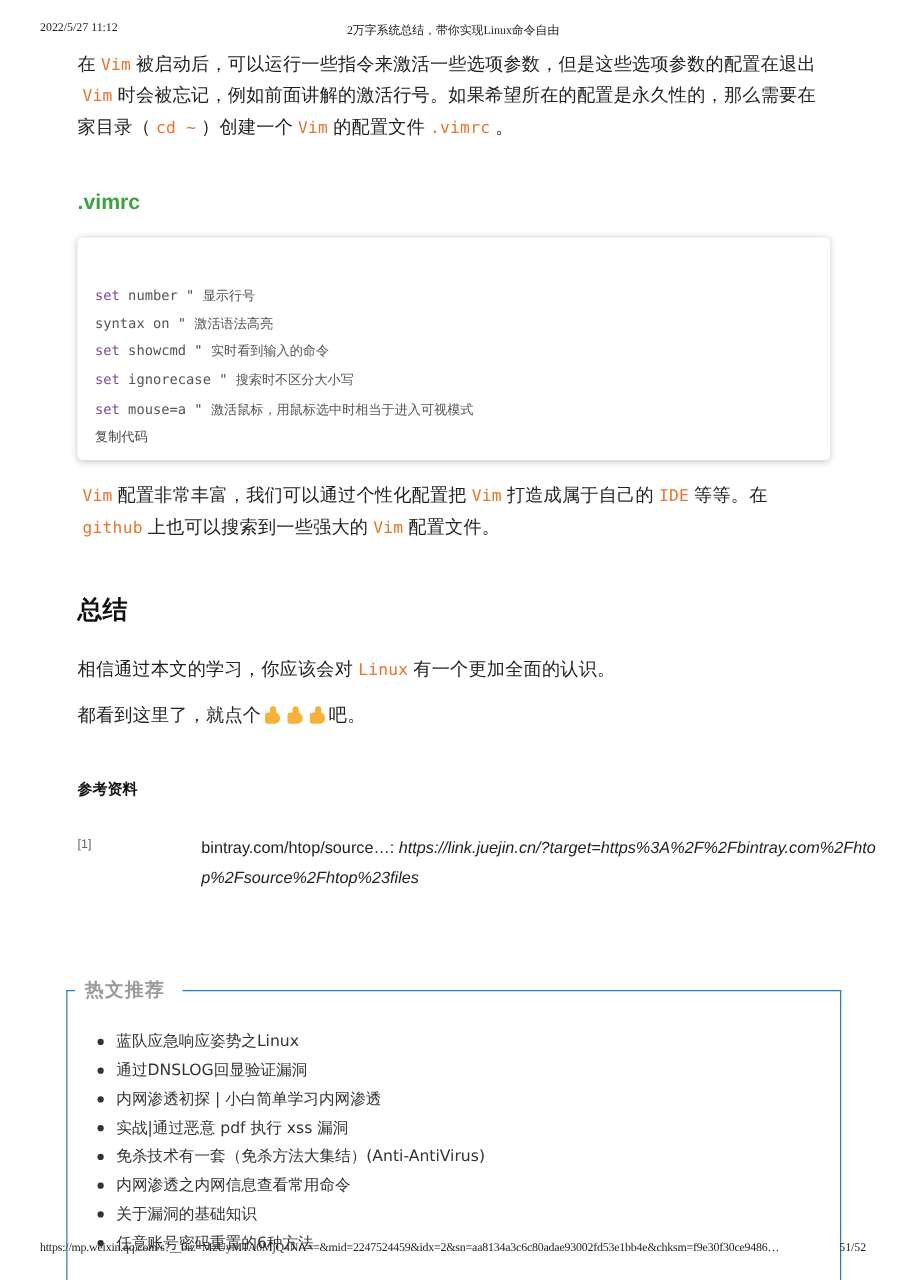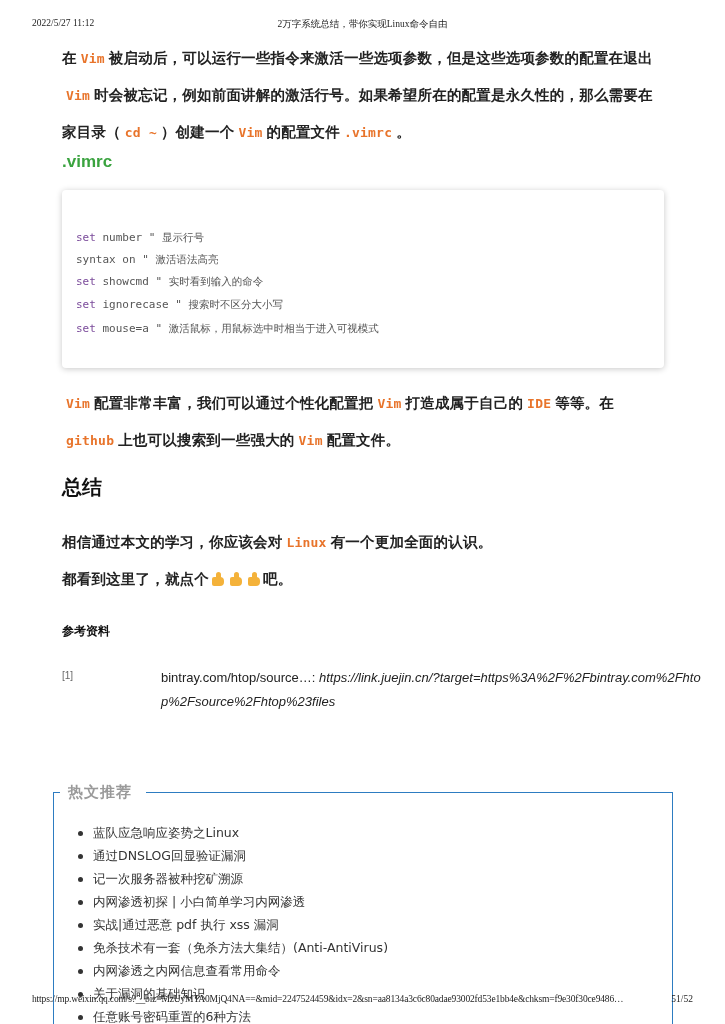--- a/index.html
+++ b/index.html
@@ -16,21 +16,21 @@
   .print-footer {
     position: absolute; top: 994px; left: 0; width: 725px; height: 14px;
     font-family: "Liberation Serif", "DejaVu Serif", serif; font-size: 9.5px; color: #222; text-decoration: underline;
   }
   .print-footer .url { position: absolute; left: 32px; top: 0; white-space: nowrap; letter-spacing: -0.15px; }
   .print-footer .page { position: absolute; right: 32px; top: 0; }
 
   .content { position: absolute; left: 62px; top: 40px; width: 602px; }
 
   .para {
-    font-size: 14.5px; line-height: 36px; color: #222; letter-spacing: 0.2px; font-weight: bold;
+    font-size: 14.5px; line-height: 24px; color: #222; letter-spacing: 0.2px;
   }
   .code-inline {
     font-family: "DejaVu Sans Mono", "Liberation Mono", monospace;
     color: #e8742b; font-size: 13px; padding: 0 4px;
   }
 
   .p1 { position: absolute; top: 0; left: 0; width: 602px; }
 
   .h3-green {
     position: absolute; top: 112px; left: 0;
@@ -99,20 +99,21 @@
   <p class="para p1"><span>在</span><span class="code-inline">Vim</span><span>被启动后，可以运行一些指令来激活一些选项参数，但是这些选项参数的配置在退出</span><span class="code-inline">Vim</span><span>时会被忘记，例如前面讲解的激活行号。如果希望所在的配置是永久性的，那么需要在家目录（</span><span class="code-inline">cd ~</span><span>）创建一个</span><span class="code-inline">Vim</span><span>的配置文件</span><span class="code-inline">.vimrc</span><span>。</span></p>
 
   <h3 class="h3-green">.vimrc</h3>
 
   <div class="code-block">
     <div class="code-line"><span class="kw">set</span><span> number " </span><span class="cm">显示行号</span></div>
     <div class="code-line"><span class="kw"></span><span>syntax on " </span><span class="cm">激活语法高亮</span></div>
     <div class="code-line"><span class="kw">set</span><span> showcmd " </span><span class="cm">实时看到输入的命令</span></div>
     <div class="code-line" style="height:24px;line-height:24px;"><span class="kw">set</span><span> ignorecase " </span><span class="cm">搜索时不区分大小写</span></div>
     <div class="code-line" style="height:24px;line-height:24px;"><span class="kw">set</span><span> mouse=a " </span><span class="cm">激活鼠标，用鼠标选中时相当于进入可视模式</span></div>
+    <div class="copy-code">复制代码</div>
   </div>
 
   <p class="para p2"><span class="code-inline">Vim</span><span>配置非常丰富，我们可以通过个性化配置把</span><span class="code-inline">Vim</span><span>打造成属于自己的</span><span class="code-inline">IDE</span><span>等等。在</span><span class="code-inline">github</span><span>上也可以搜索到一些强大的</span><span class="code-inline">Vim</span><span>配置文件。</span></p>
 
   <h2 class="h2 summary">总结</h2>
 
   <p class="para p3"><span>相信通过本文的学习，你应该会对</span><span class="code-inline">Linux</span><span>有一个更加全面的认识。</span></p>
 
   <p class="para p4"><span>都看到这里了，就点个</span><span class="thumb"></span><span class="thumb"></span><span class="thumb"></span><span>吧。</span></p>
 
@@ -121,21 +122,20 @@
   <div class="ref-row">
     <span class="ref-num">[1]</span>
     <span class="ref-text"><span>bintray.com/htop/source…: </span><span class="link">https://link.juejin.cn/?target=https%3A%2F%2Fbintray.com%2Fhtop%2Fsource%2Fhtop%23files</span></span>
   </div>
 
   <div class="hot-box">
     <div class="hot-title">热文推荐</div>
     <ul class="hot-list">
       <li>蓝队应急响应姿势之Linux</li>
       <li>通过DNSLOG回显验证漏洞</li>
-      <li>记一次服务器被种挖矿溯源</li>
       <li>内网渗透初探 | 小白简单学习内网渗透</li>
       <li>实战|通过恶意 pdf 执行 xss 漏洞</li>
       <li>免杀技术有一套（免杀方法大集结）(Anti-AntiVirus)</li>
       <li>内网渗透之内网信息查看常用命令</li>
       <li>关于漏洞的基础知识</li>
       <li>任意账号密码重置的6种方法</li>
     </ul>
   </div>
 
 </div>

